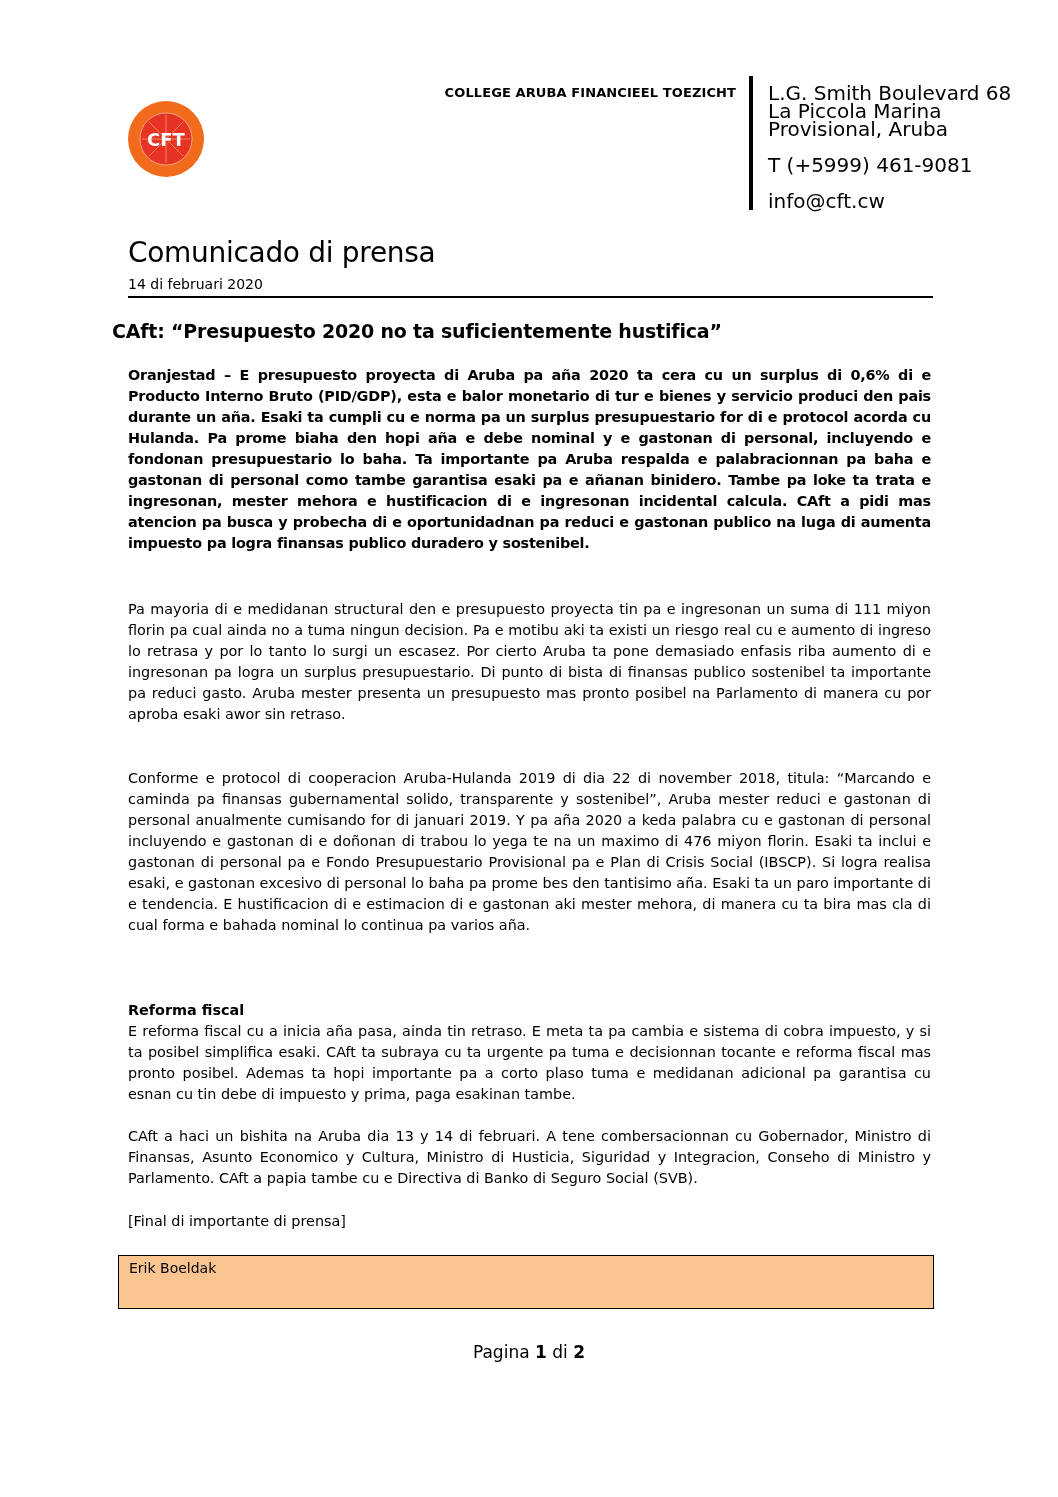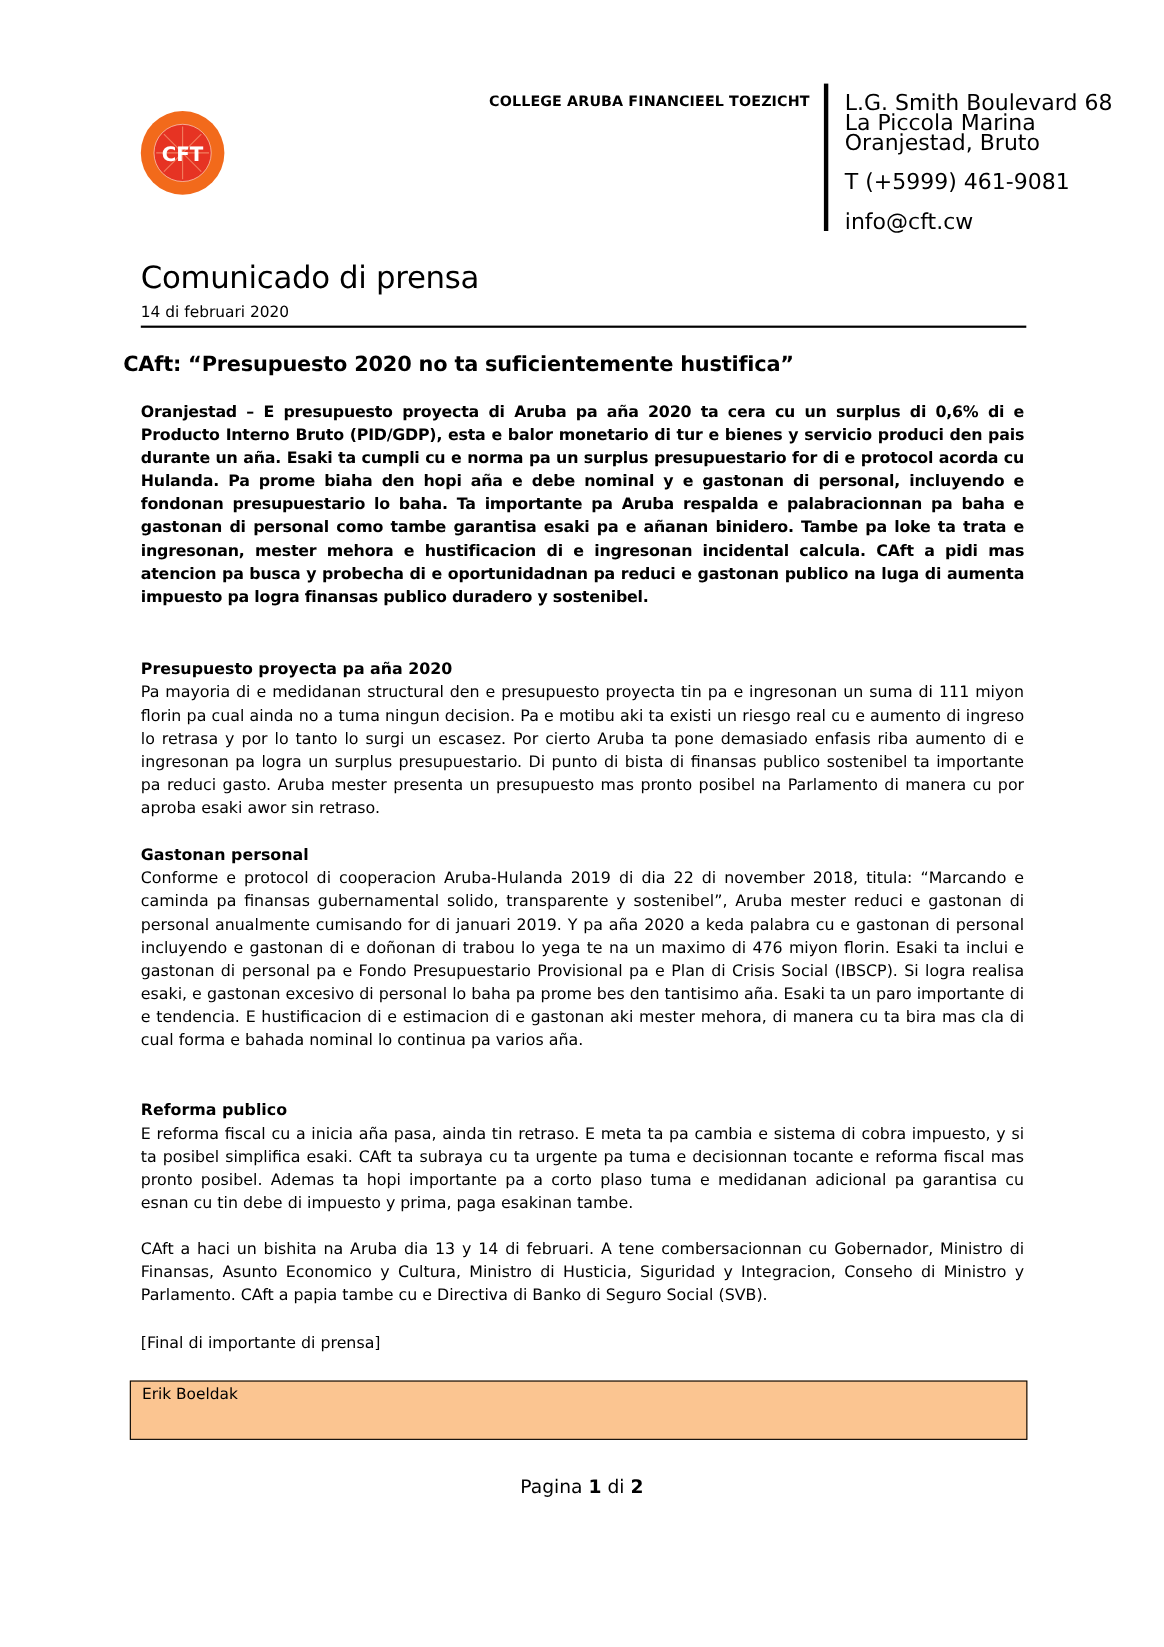--- a/index.html
+++ b/index.html
@@ -51,47 +51,45 @@
     <text x="39" y="46" text-anchor="middle" font-family="DejaVu Sans, sans-serif" font-weight="bold" font-size="18" fill="#ffffff">CFT</text>
   </svg>
 </div>
 
 <div class="org-name">COLLEGE ARUBA FINANCIEEL TOEZICHT</div>
 <div class="vbar"></div>
 
 <div class="address">
   <div>L.G. Smith Boulevard 68</div>
   <div>La Piccola Marina</div>
-  <div>Oranjestad, Bruto</div>
+  <div>Provisional, Aruba</div>
   <div class="gap"></div>
   <div>T (+5999) 461-9081</div>
   <div class="gap"></div>
   <div>info@cft.cw</div>
 </div>
 
 <h1 class="doc-title">Comunicado di prensa</h1>
 <div class="doc-date">14 di februari 2020</div>
 <div class="hr"></div>
 
 <h2 class="headline">CAft: “Presupuesto 2020 no ta suficientemente hustifica”</h2>
 
 <div class="body lead">Oranjestad – E presupuesto proyecta di Aruba pa aña 2020 ta cera cu un surplus di 0,6% di e Producto Interno Bruto (PID/GDP), esta e balor monetario di tur e bienes y servicio produci den pais durante un aña. Esaki ta cumpli cu e norma pa un surplus presupuestario for di e protocol acorda cu Hulanda. Pa prome biaha den hopi aña e debe nominal y e gastonan di personal, incluyendo e fondonan presupuestario lo baha. Ta importante pa Aruba respalda e palabracionnan pa baha e gastonan di personal como tambe garantisa esaki pa e añanan binidero. Tambe pa loke ta trata e ingresonan, mester mehora e hustificacion di e ingresonan incidental calcula. CAft a pidi mas atencion pa busca y probecha di e oportunidadnan pa reduci e gastonan publico na luga di aumenta impuesto pa logra finansas publico duradero y sostenibel.</div>
 
 <div class="body sec1">
-  <span class="sec-head">Presupuesto proyecta pa aña 2020</span>
   <span>Pa mayoria di e medidanan structural den e presupuesto proyecta tin pa e ingresonan un suma di 111 miyon florin pa cual ainda no a tuma ningun decision. Pa e motibu aki ta existi un riesgo real cu e aumento di ingreso lo retrasa y por lo tanto lo surgi un escasez. Por cierto Aruba ta pone demasiado enfasis riba aumento di e ingresonan pa logra un surplus presupuestario. Di punto di bista di finansas publico sostenibel ta importante pa reduci gasto. Aruba mester presenta un presupuesto mas pronto posibel na Parlamento di manera cu por aproba esaki awor sin retraso.</span>
 </div>
 
 <div class="body sec2">
-  <span class="sec-head">Gastonan personal</span>
   <span>Conforme e protocol di cooperacion Aruba-Hulanda 2019 di dia 22 di november 2018, titula: “Marcando e caminda pa finansas gubernamental solido, transparente y sostenibel”, Aruba mester reduci e gastonan di personal anualmente cumisando for di januari 2019. Y pa aña 2020 a keda palabra cu e gastonan di personal incluyendo e gastonan di e doñonan di trabou lo yega te na un maximo di 476 miyon florin. Esaki ta inclui e gastonan di personal pa e Fondo Presupuestario Provisional pa e Plan di Crisis Social (IBSCP). Si logra realisa esaki, e gastonan excesivo di personal lo baha pa prome bes den tantisimo aña. Esaki ta un paro importante di e tendencia. E hustificacion di e estimacion di e gastonan aki mester mehora, di manera cu ta bira mas cla di cual forma e bahada nominal lo continua pa varios aña.</span>
 </div>
 
 <div class="body sec3">
-  <span class="sec-head">Reforma publico</span>
+  <span class="sec-head">Reforma fiscal</span>
   <span>E reforma fiscal cu a inicia aña pasa, ainda tin retraso. E meta ta pa cambia e sistema di cobra impuesto, y si ta posibel simplifica esaki. CAft ta subraya cu ta urgente pa tuma e decisionnan tocante e reforma fiscal mas pronto posibel. Ademas ta hopi importante pa a corto plaso tuma e medidanan adicional pa garantisa cu esnan cu tin debe di impuesto y prima, paga esakinan tambe.</span>
 </div>
 
 <div class="body visit">CAft a haci un bishita na Aruba dia 13 y 14 di februari. A tene combersacionnan cu Gobernador, Ministro di Finansas, Asunto Economico y Cultura, Ministro di Husticia, Siguridad y Integracion, Conseho di Ministro y Parlamento. CAft a papia tambe cu e Directiva di Banko di Seguro Social (SVB).</div>
 
 <div class="body final">[Final di importante di prensa]</div>
 
 <div class="photo-box">
   <span class="val">Erik Boeldak</span>
 </div>

